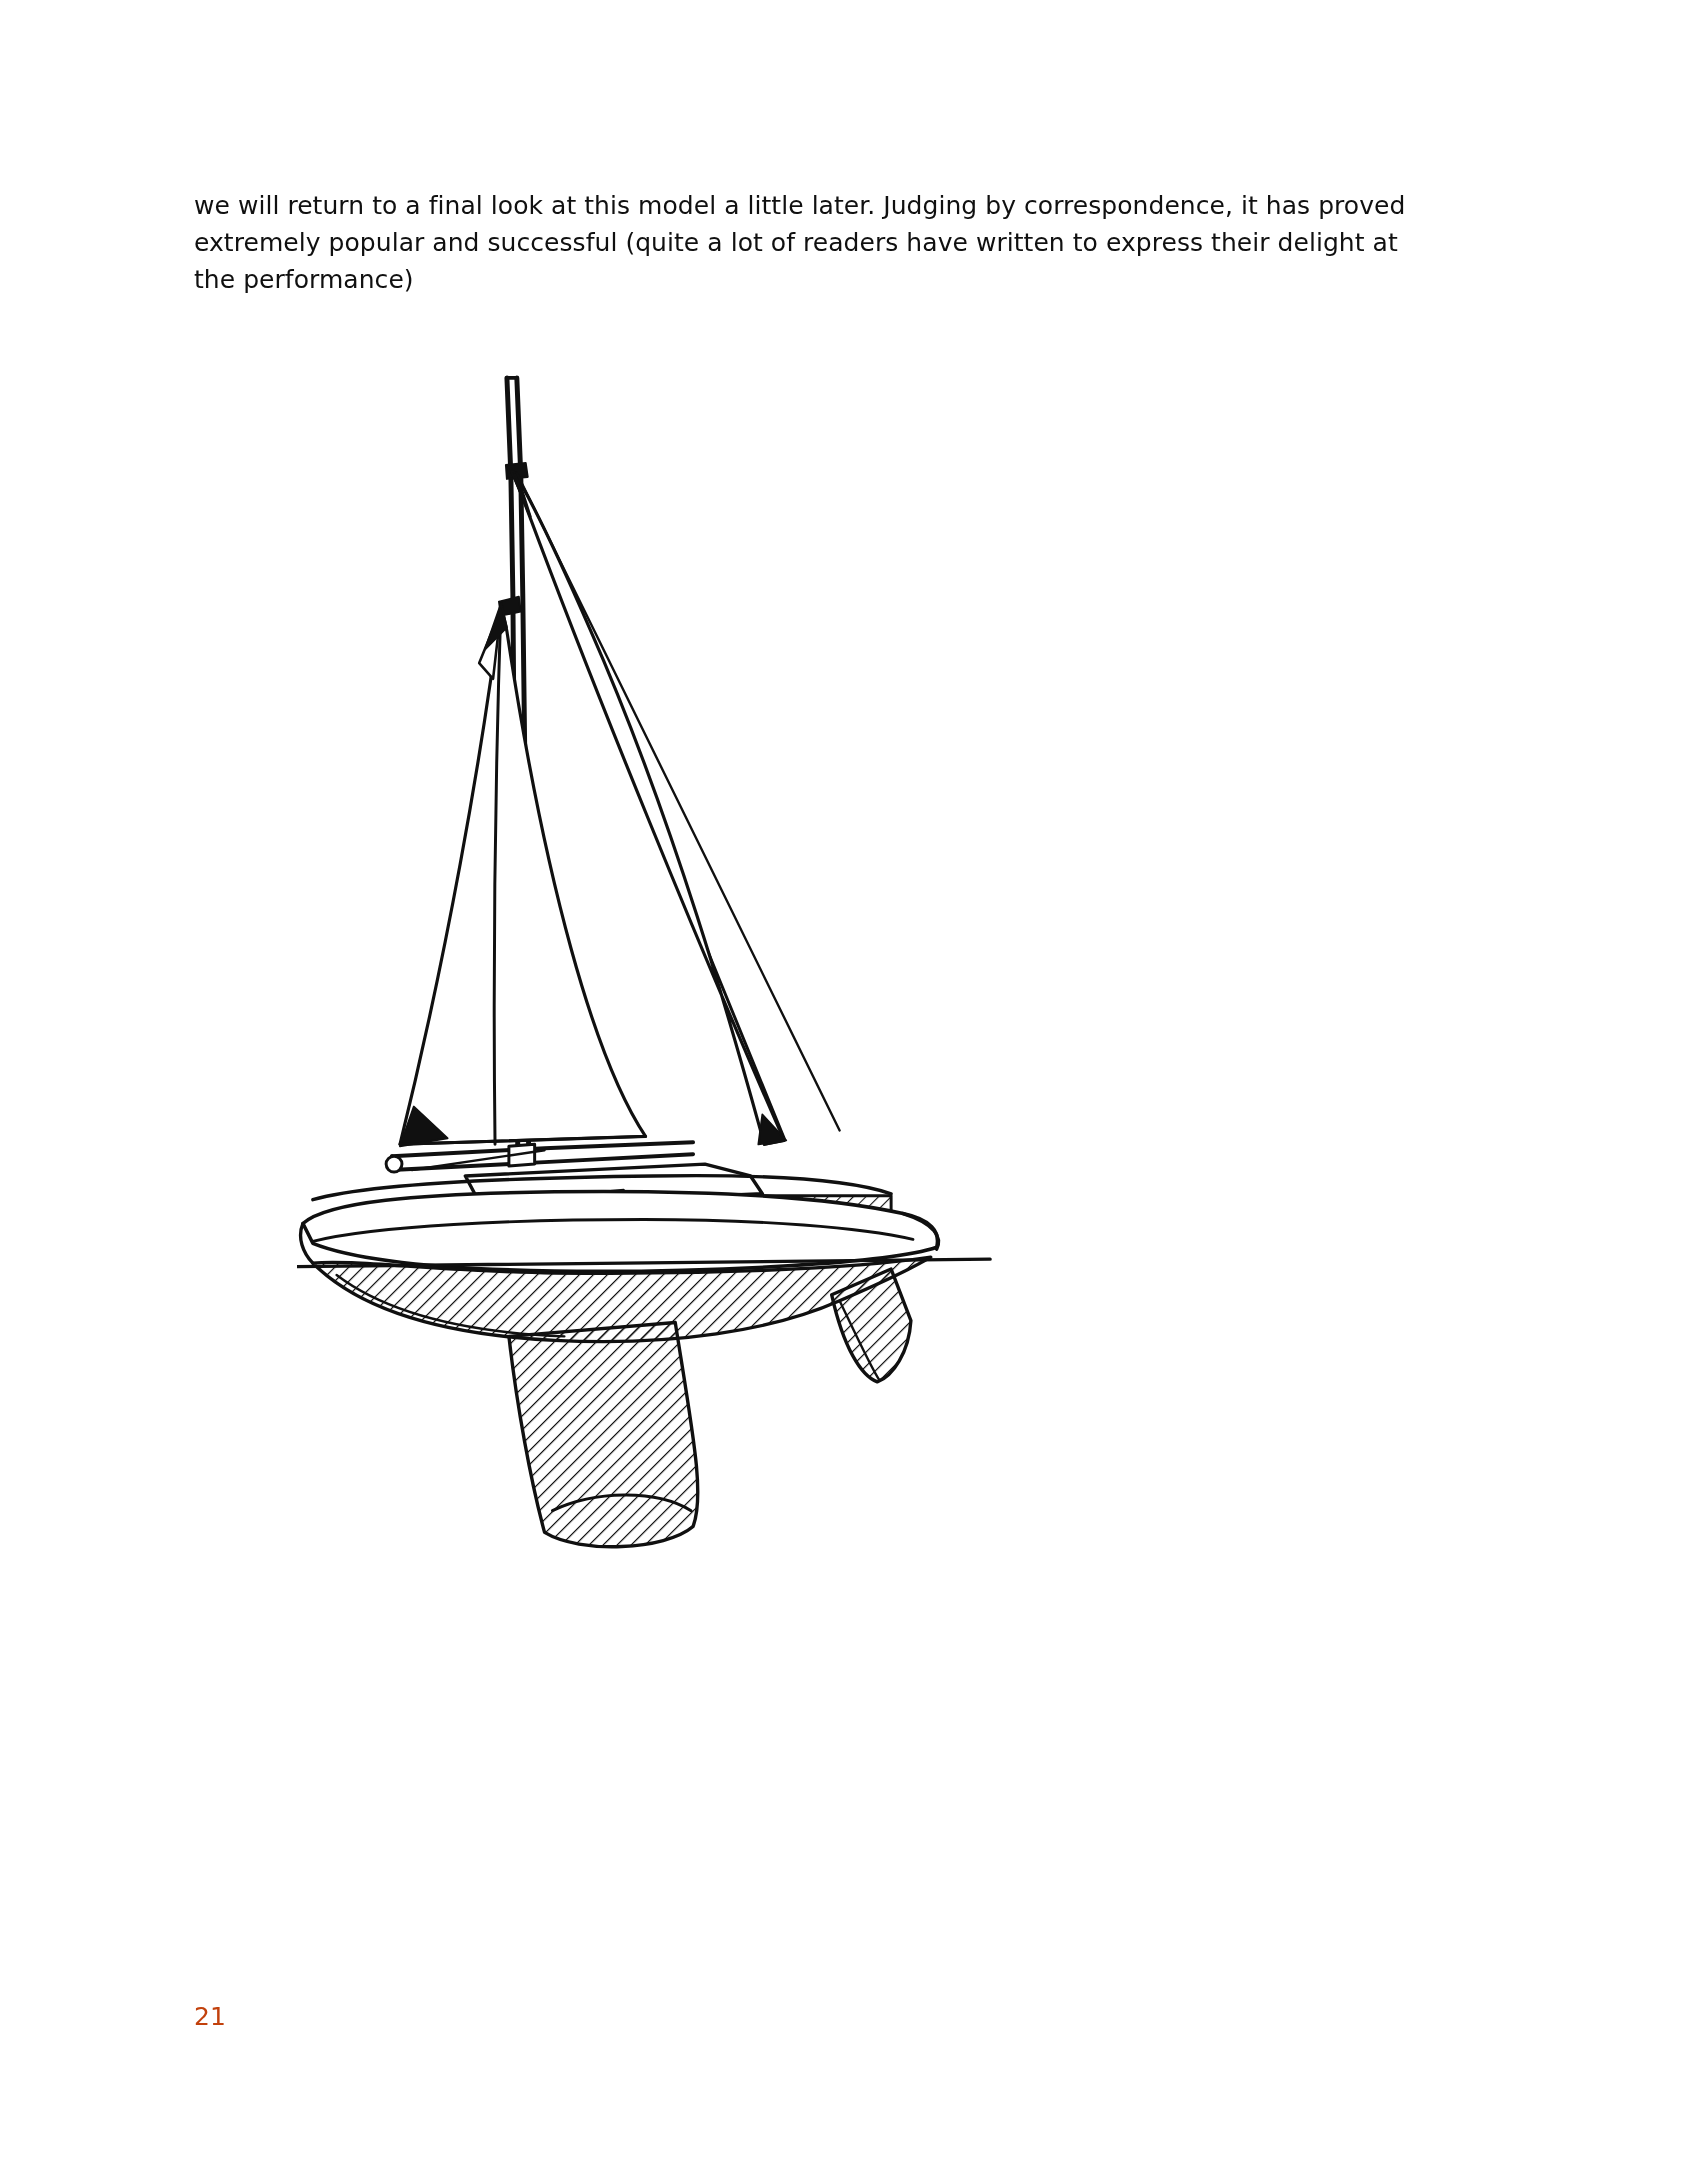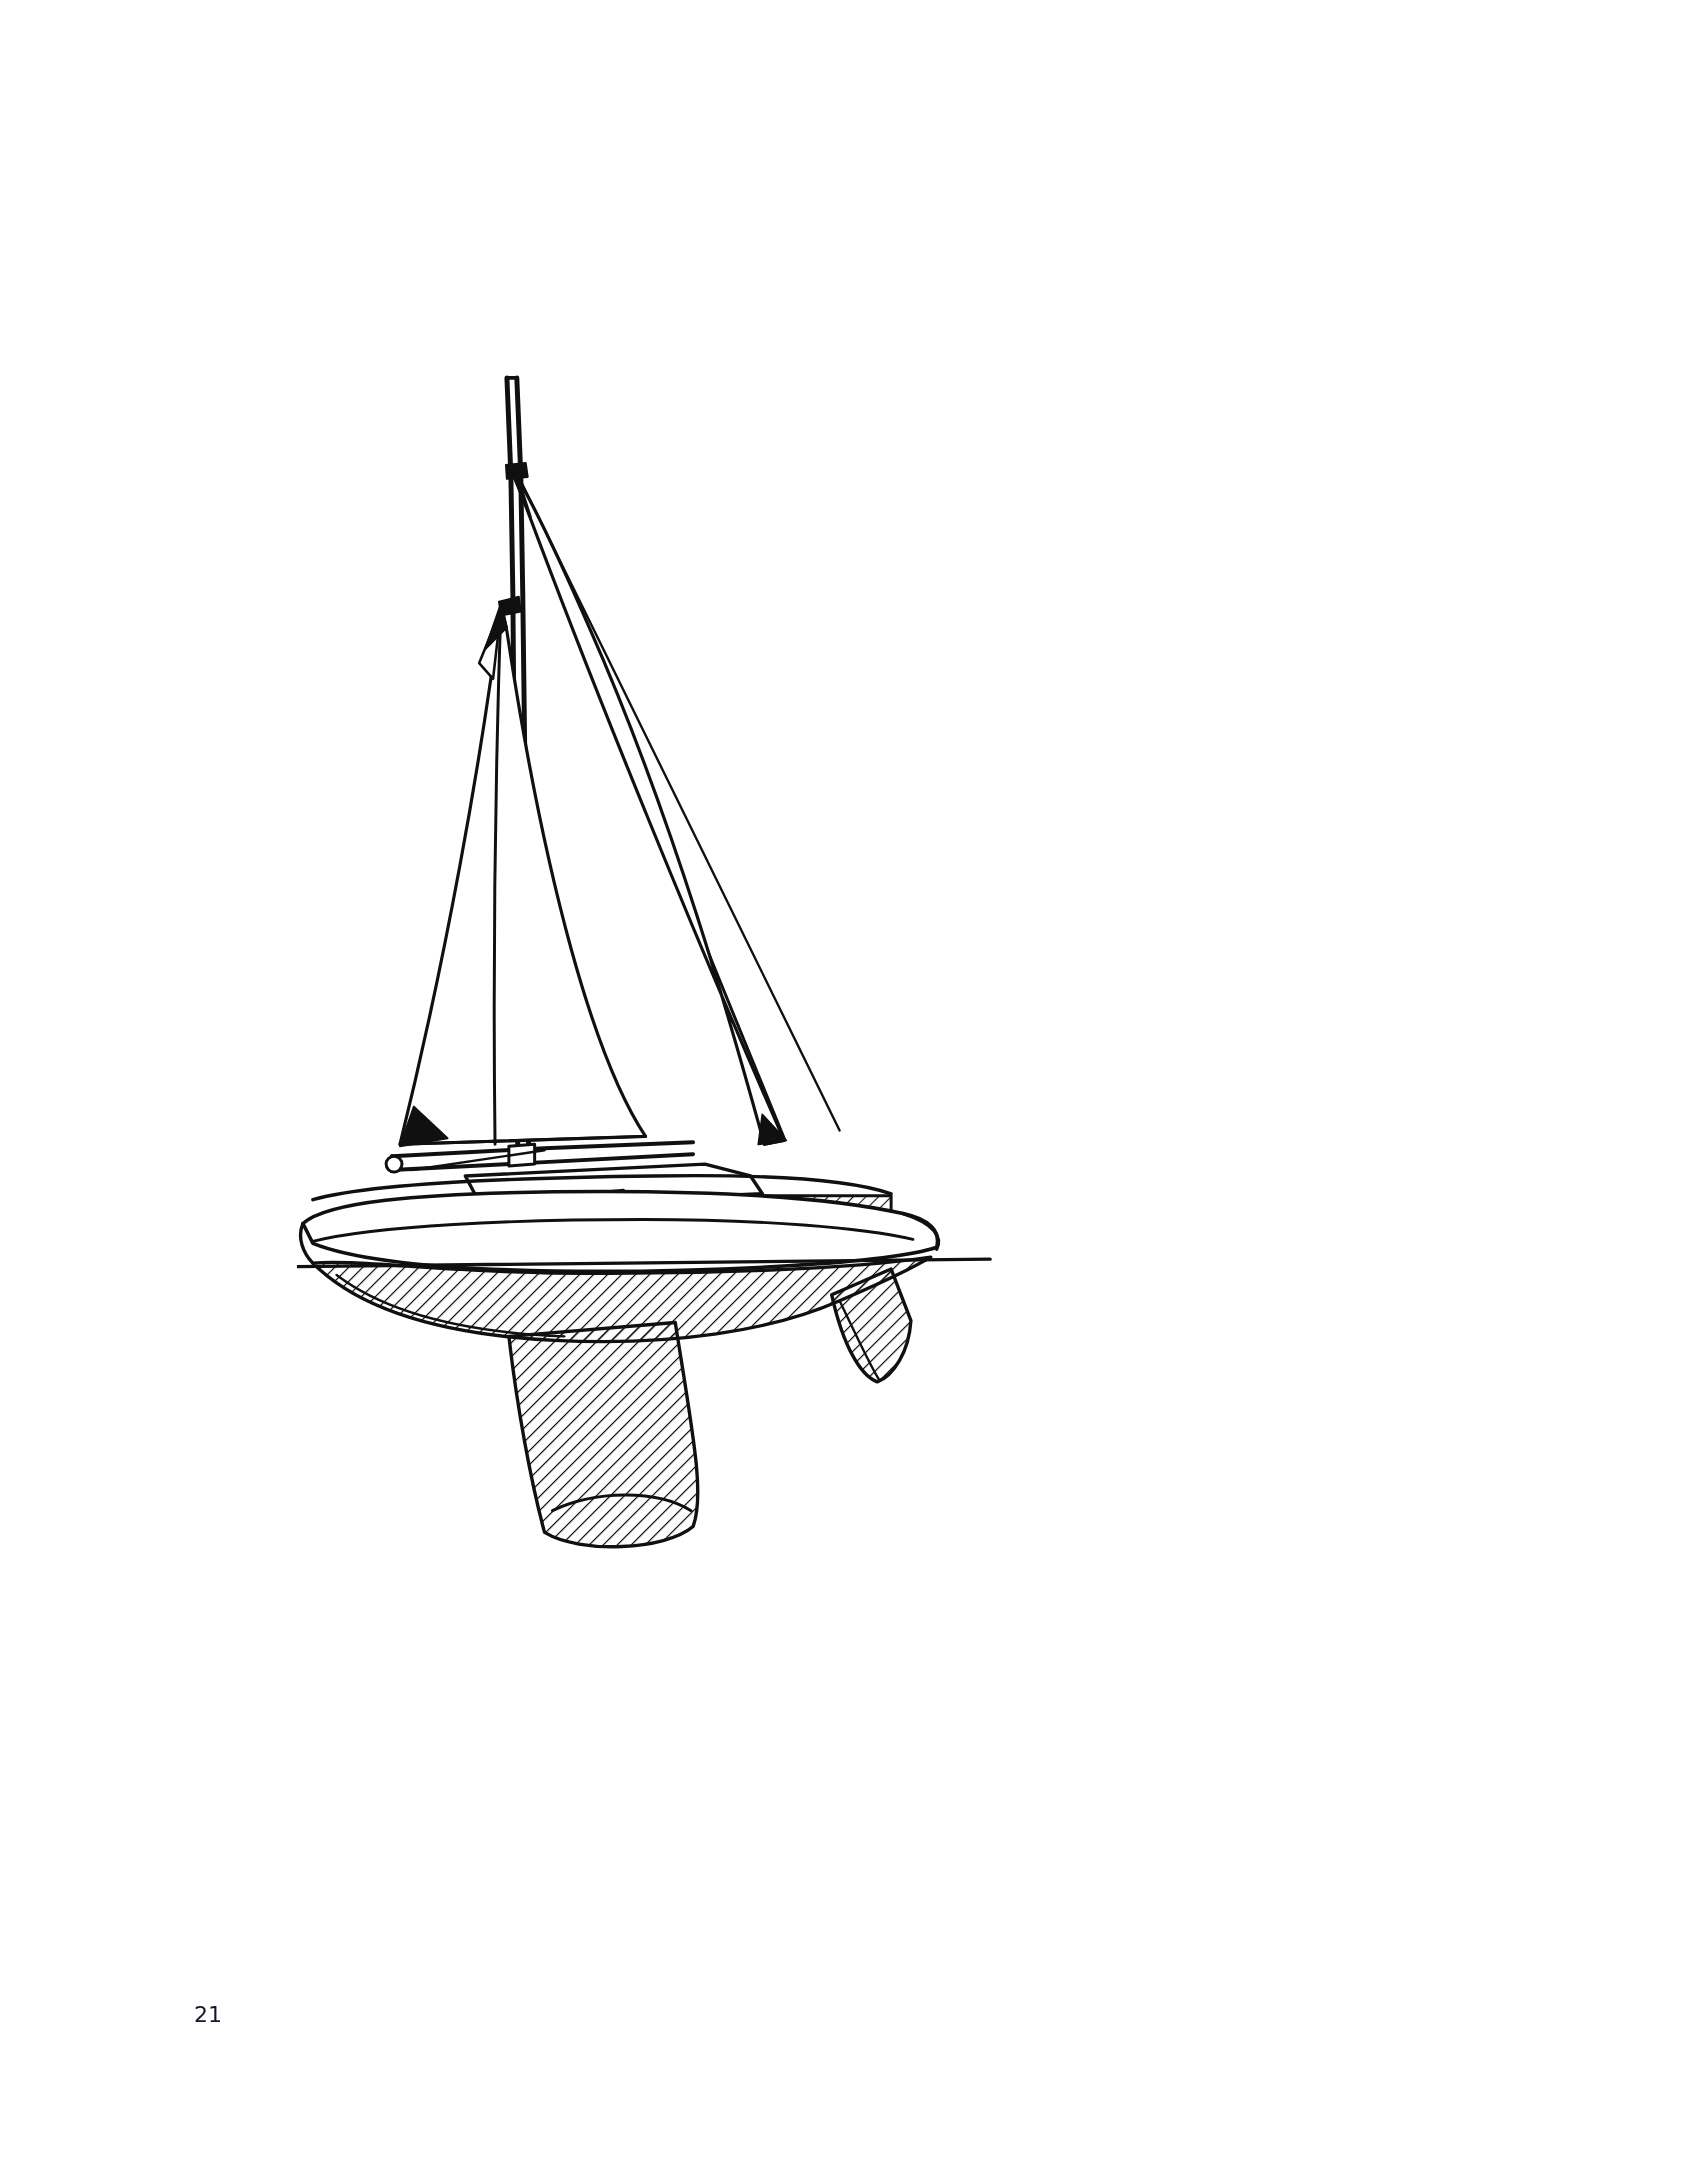--- a/index.html
+++ b/index.html
@@ -41,29 +41,30 @@
   }
   .figure svg {
     display: block;
     width: 100%;
     height: 100%;
   }
   .page-number {
     position: absolute;
     left: 194px;
     top: 2002px;
-    font-size: 22px;
-    color: #0f172a;
+    font-size: 25px;
+    color: #c2410c;
   }
 </style>
 </head>
 <body>
 
 <div class="page">
 
+  <div class="body-text">we will return to a final look at this model a little later. Judging by correspondence, it has proved extremely popular and successful (quite a lot of readers have written to express their delight at the performance)</div>
 
   <div class="figure">
     <svg viewBox="0 0 1120 1630" xmlns="http://www.w3.org/2000/svg">
       <defs>
         <pattern id="hatch" width="10" height="10" patternTransform="rotate(45)" patternUnits="userSpaceOnUse">
           <line x1="0" y1="0" x2="0" y2="10" stroke="#101010" stroke-width="2.4"></line>
         </pattern>
         <pattern id="hatch2" width="9" height="9" patternTransform="rotate(45)" patternUnits="userSpaceOnUse">
           <line x1="0" y1="0" x2="0" y2="9" stroke="#101010" stroke-width="2.2"></line>
         </pattern>

